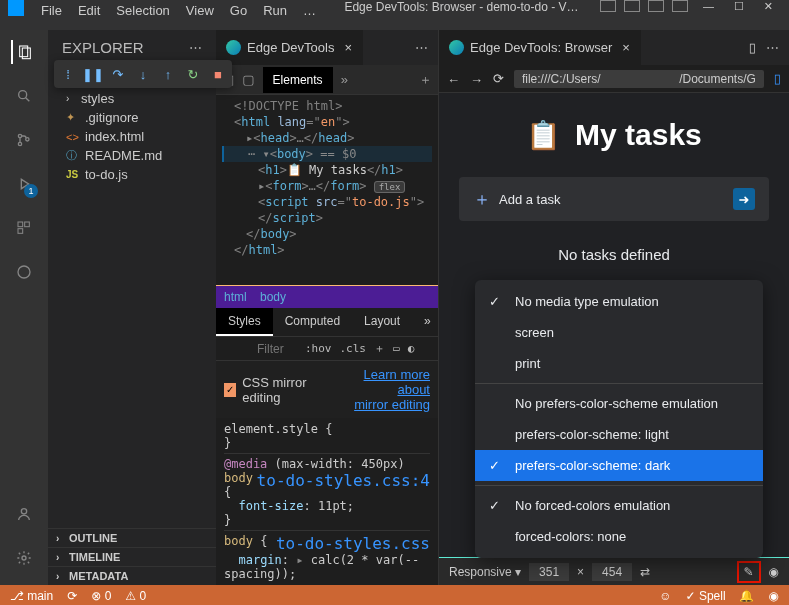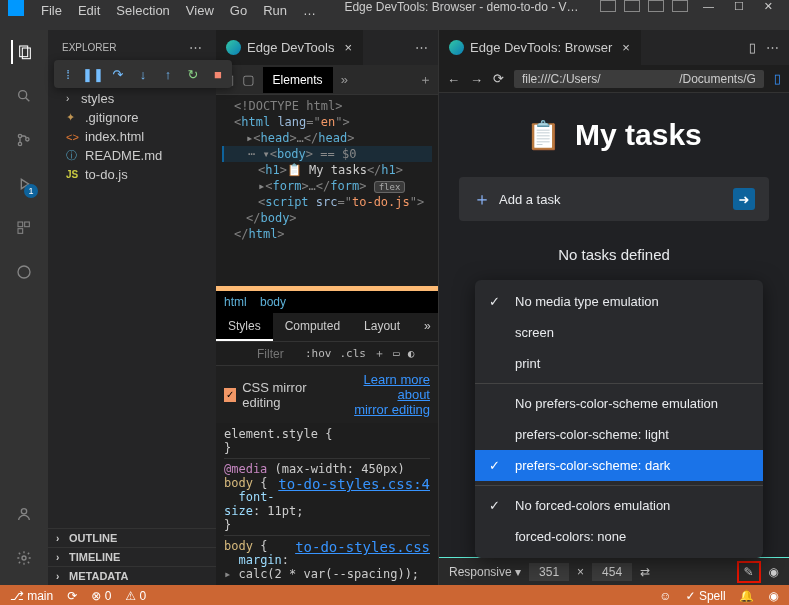--- a/index.html
+++ b/index.html
@@ -22,21 +22,21 @@
     
     .activity-bar { width: 48px; background: #333; display: flex; flex-direction: column; align-items: center; padding-top: 10px; gap: 20px; }
     .act-icon { width: 24px; height: 24px; color: #858585; display: flex; align-items: center; justify-content: center; cursor: pointer; position: relative; }
     .act-icon.active { color: #fff; border-left: 2px solid #fff; margin-left: -2px; padding-left: 2px; }
     .act-icon .badge { position: absolute; bottom: -2px; right: -2px; background: #0e639c; color: #fff; border-radius: 50%; width: 14px; height: 14px; font-size: 9px; display: flex; align-items: center; justify-content: center; }
     .act-bottom { margin-top: auto; padding-bottom: 15px; display: flex; flex-direction: column; gap: 20px; }
     
     
     .sidebar { width: 168px; background: #252526; display: flex; flex-direction: column; }
     .sidebar-header { display: flex; align-items: center; padding: 8px 14px; height: 35px; }
-    .sidebar-title { font-size: 10px; color: #bbb; flex: 1; }
+    .sidebar-title { font-size: 15px; color: #bbb; flex: 1; }
     .sidebar-more { color: #ccc; }
     
     .debug-toolbar { position: absolute; top: 60px; left: 54px; background: #333; border-radius: 4px; display: flex; padding: 3px; gap: 3px; z-index: 10; box-shadow: 0 2px 8px rgba(0,0,0,.4); }
     .dbg-btn { width: 22px; height: 22px; display: flex; align-items: center; justify-content: center; cursor: pointer; color: #75beff; }
     .dbg-btn.pause { color: #75beff; }
     .dbg-btn.stop { color: #f48771; }
     .dbg-btn.restart { color: #89d185; }
     
     .file-tree { padding: 5px 0; }
     .tree-item { display: flex; align-items: center; padding: 2px 10px 2px 18px; cursor: pointer; gap: 5px; }
@@ -71,41 +71,41 @@
     .dom-line { white-space: nowrap; padding: 1px 0; }
     .dom-line.sel { background: #0e639c33; border-left: 2px solid #0e639c; }
     .tag-punc { color: #808080; }
     .tag-name { color: #5db0d7; }
     .attr-name { color: #9bbbdc; }
     .attr-val { color: #f29766; }
     .flex-badge { background: #3a3a3a; border: 1px solid #666; border-radius: 3px; padding: 0 4px; font-size: 9px; color: #aaa; }
     .dim { color: #888; }
     .i1 { padding-left: 12px; } .i2 { padding-left: 24px; } .i3 { padding-left: 36px; }
     
-    .breadcrumb { background: #000000; padding: 4px 8px; font-size: 12px; color: #ccc; border-top: 5px solid #fdba74; }
+    .breadcrumb { background: #4c1d95; padding: 4px 8px; font-size: 12px; color: #ccc; border-top: 1px solid #fdba74; }
     .bc-item { color: #5db0d7; cursor: pointer; margin-right: 10px; }
     
     .styles-panel { background: #1e1e1e; }
     .styles-tabs { display: flex; border-bottom: 1px solid #333; }
     .st-tab { padding: 6px 12px; font-size: 12px; cursor: pointer; }
     .st-tab.active { background: #000; border-bottom: 2px solid #fff; }
     
     .filter-bar { display: flex; align-items: center; padding: 4px 8px; gap: 8px; border-bottom: 1px solid #333; }
     .filter-input { background: transparent; border: none; color: #888; font-size: 12px; width: 40px; margin-left: 33px; }
     .filter-btn { font-family: Consolas, monospace; font-size: 11px; color: #bbb; cursor: pointer; }
     
     .mirror-row { display: flex; align-items: center; padding: 6px 8px; gap: 6px; background: #202020; }
     .checkbox { width: 14px; height: 14px; background: #f29766; display: flex; align-items: center; justify-content: center; color: #000; font-size: 10px; }
     .link { color: #3794ff; text-decoration: underline; cursor: pointer; }
     
     .css-rules { font-family: Consolas, monospace; font-size: 12px; padding: 4px 8px; }
     .css-sel { color: #d7ba7d; }
     .css-prop { color: #9cdcfe; }
     .css-val { color: #ccc; }
-    .css-link { float: right; color: #3794ff; text-decoration: underline; font-size: 14px; }
+    .css-link { float: right; color: #3794ff; font-size: 16px; }
     .brace { color: #ccc; }
     .media { color: #c586c0; }
     
     
     .browser-pane { flex: 1; background: #1e1e1e; display: flex; flex-direction: column; border-left: 1px solid #333; }
     .browser-tabs { height: 35px; background: #252526; display: flex; align-items: center; }
     .browser-nav { height: 28px; display: flex; align-items: center; padding: 0 8px; gap: 10px; background: #1e1e1e; border-bottom: 1px solid #333; }
     .url-bar { flex: 1; background: #3c3c3c; padding: 2px 8px; font-size: 12px; color: #ccc; border-radius: 2px; display: flex; }
     
     .page-content { flex: 1; background: #202124; padding: 25px 20px; position: relative; }
@@ -288,20 +288,21 @@
         <span class="dt-icon" style="margin-left:auto">＋</span>
       </div>
       <div class="dom-tree">
         <div class="dom-line i1"><span class="tag-punc">&lt;!DOCTYPE html&gt;</span></div>
         <div class="dom-line i1"><span class="tag-punc">&lt;</span><span class="tag-name">html</span> <span class="attr-name">lang</span><span class="tag-punc">="</span><span class="attr-val">en</span><span class="tag-punc">"&gt;</span></div>
         <div class="dom-line i2"><span class="dim">▸</span><span class="tag-punc">&lt;</span><span class="tag-name">head</span><span class="tag-punc">&gt;</span><span class="dim">…</span><span class="tag-punc">&lt;/</span><span class="tag-name">head</span><span class="tag-punc">&gt;</span></div>
         <div class="dom-line i2 sel"><span class="dim">⋯ ▾</span><span class="tag-punc">&lt;</span><span class="tag-name">body</span><span class="tag-punc">&gt;</span><span class="dim"> == $0</span></div>
         <div class="dom-line i3"><span class="tag-punc">&lt;</span><span class="tag-name">h1</span><span class="tag-punc">&gt;</span><span>📋 My tasks</span><span class="tag-punc">&lt;/</span><span class="tag-name">h1</span><span class="tag-punc">&gt;</span></div>
         <div class="dom-line i3"><span class="dim">▸</span><span class="tag-punc">&lt;</span><span class="tag-name">form</span><span class="tag-punc">&gt;</span><span class="dim">…</span><span class="tag-punc">&lt;/</span><span class="tag-name">form</span><span class="tag-punc">&gt;</span> <span class="flex-badge">flex</span></div>
         <div class="dom-line i3"><span class="tag-punc">&lt;</span><span class="tag-name">script</span> <span class="attr-name">src</span><span class="tag-punc">="</span><span class="attr-val">to-do.js</span><span class="tag-punc">"&gt;</span></div>
+        <div class="dom-line i3"><span class="tag-punc">&lt;/</span><span class="tag-name">script</span><span class="tag-punc">&gt;</span></div>
         <div class="dom-line i2"><span class="tag-punc">&lt;/</span><span class="tag-name">body</span><span class="tag-punc">&gt;</span></div>
         <div class="dom-line i1"><span class="tag-punc">&lt;/</span><span class="tag-name">html</span><span class="tag-punc">&gt;</span></div>
       </div>
       <div class="breadcrumb">
         <span class="bc-item">html</span>
         <span class="bc-item">body</span>
       </div>
       <div class="styles-panel">
         <div class="styles-tabs">
           <span class="st-tab active">Styles</span>

